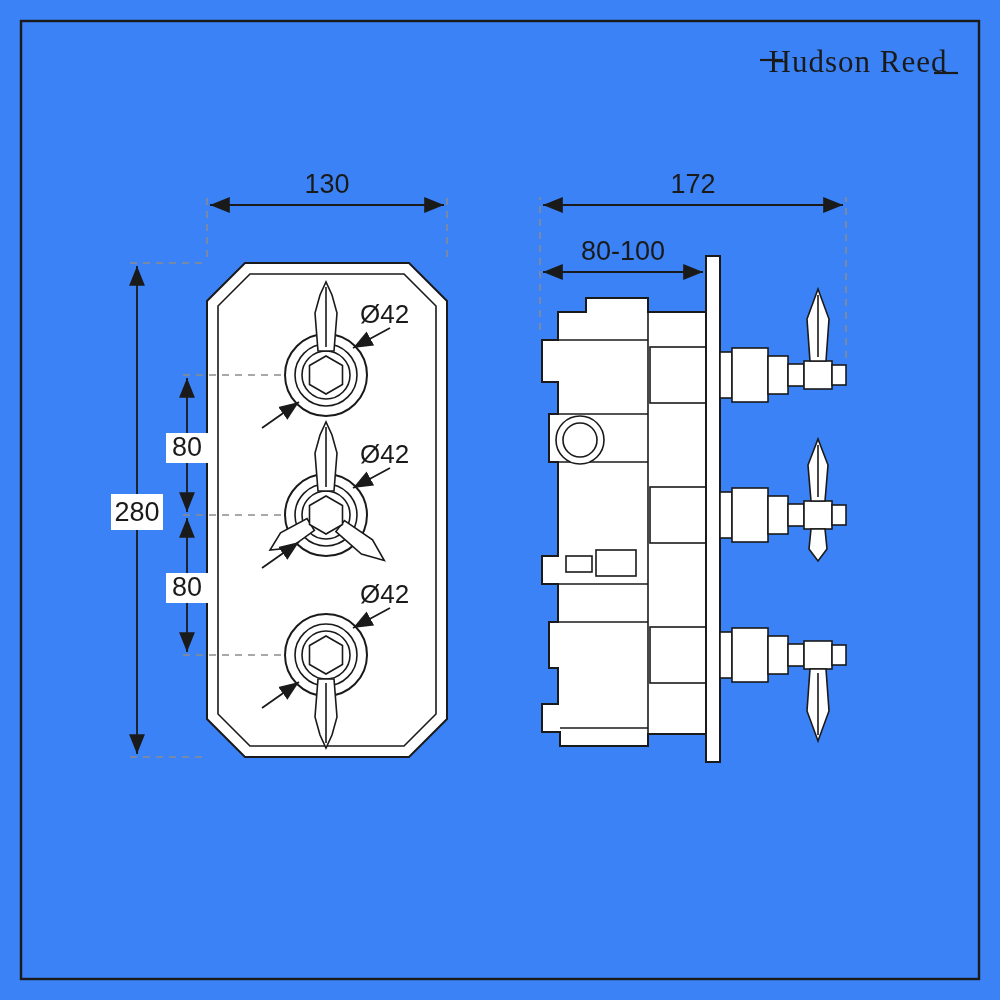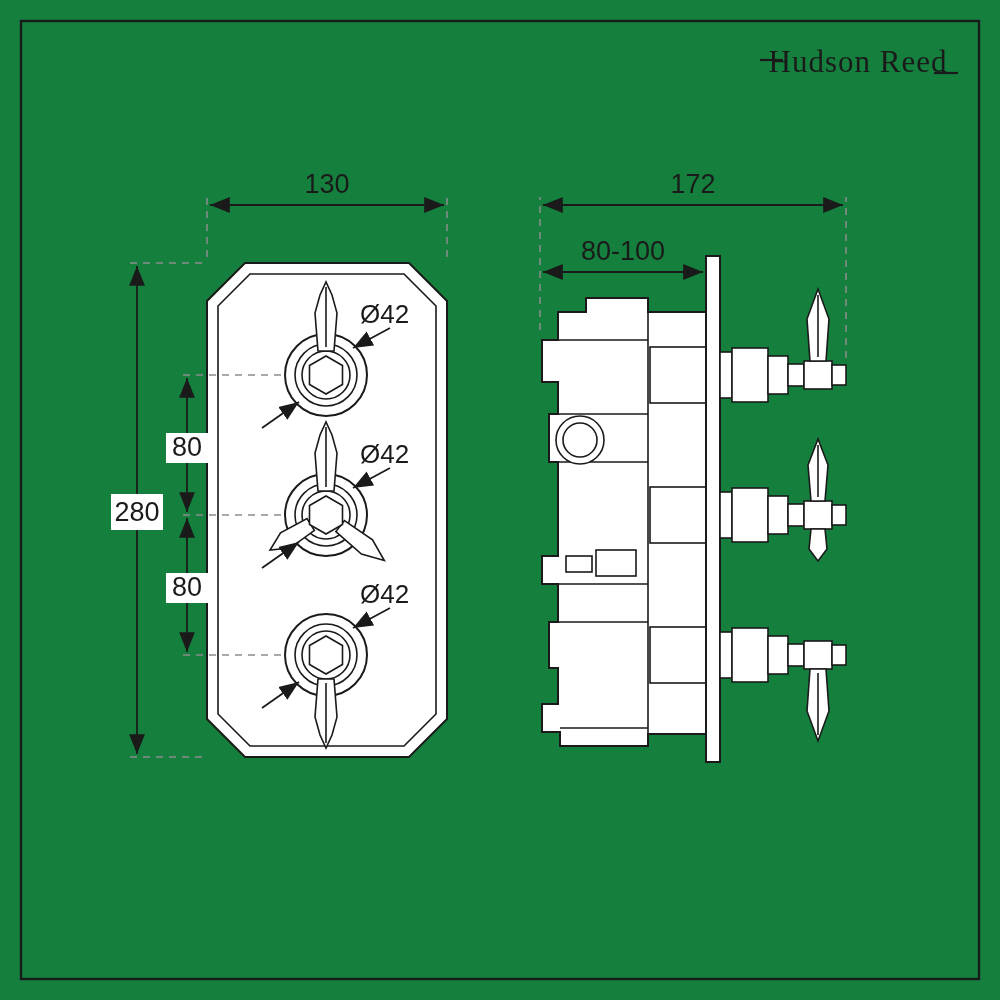--- a/index.html
+++ b/index.html
@@ -1,20 +1,20 @@
 <!DOCTYPE html>
 <html><head>
 <meta charset="utf-8">
 <style>
   html, body { margin: 0; padding: 0; background: #ffffff; }
   .canvas {
     position: relative;
     width: 1000px;
     height: 1000px;
-    background: #15803d;
+    background: #3b82f6;
     font-family: "Liberation Sans", sans-serif;
   }
   svg { display: block; }
   .outline   { fill: none; stroke: #1a1a1a; stroke-width: 2.4; }
   .outline2  { fill: none; stroke: #1a1a1a; stroke-width: 1.6; }
   .whitefill { fill: #ffffff; stroke: #1a1a1a; stroke-width: 2; }
   .whitefill2{ fill: #ffffff; stroke: #1a1a1a; stroke-width: 1.6; }
   .dim       { stroke: #1a1a1a; stroke-width: 1.8; fill: none; }
   .ext       { stroke: #8c8c8c; stroke-width: 1.5; fill: none; stroke-dasharray: 7 6; }
   .dimtext   { fill: #1a1a1a; font-family: "Liberation Sans", sans-serif; font-size: 27px; }

